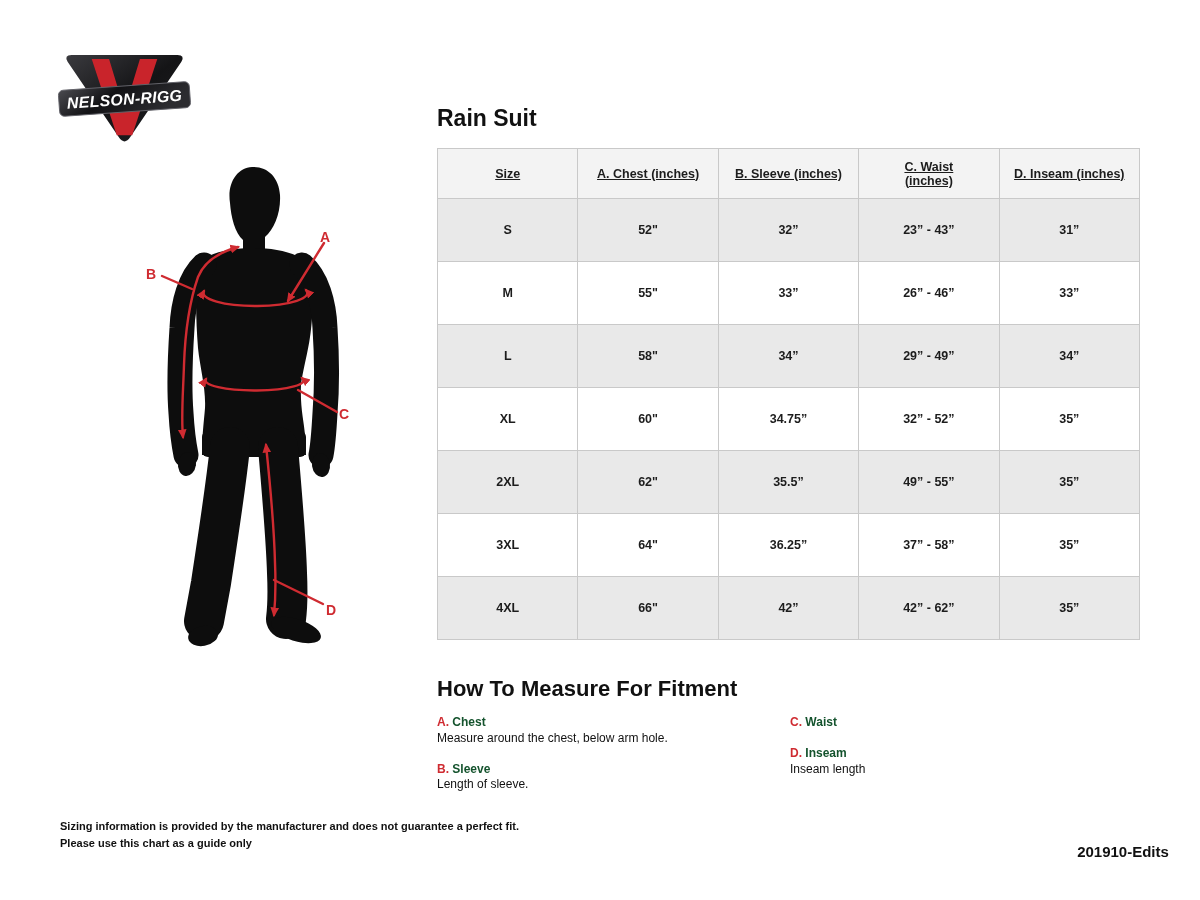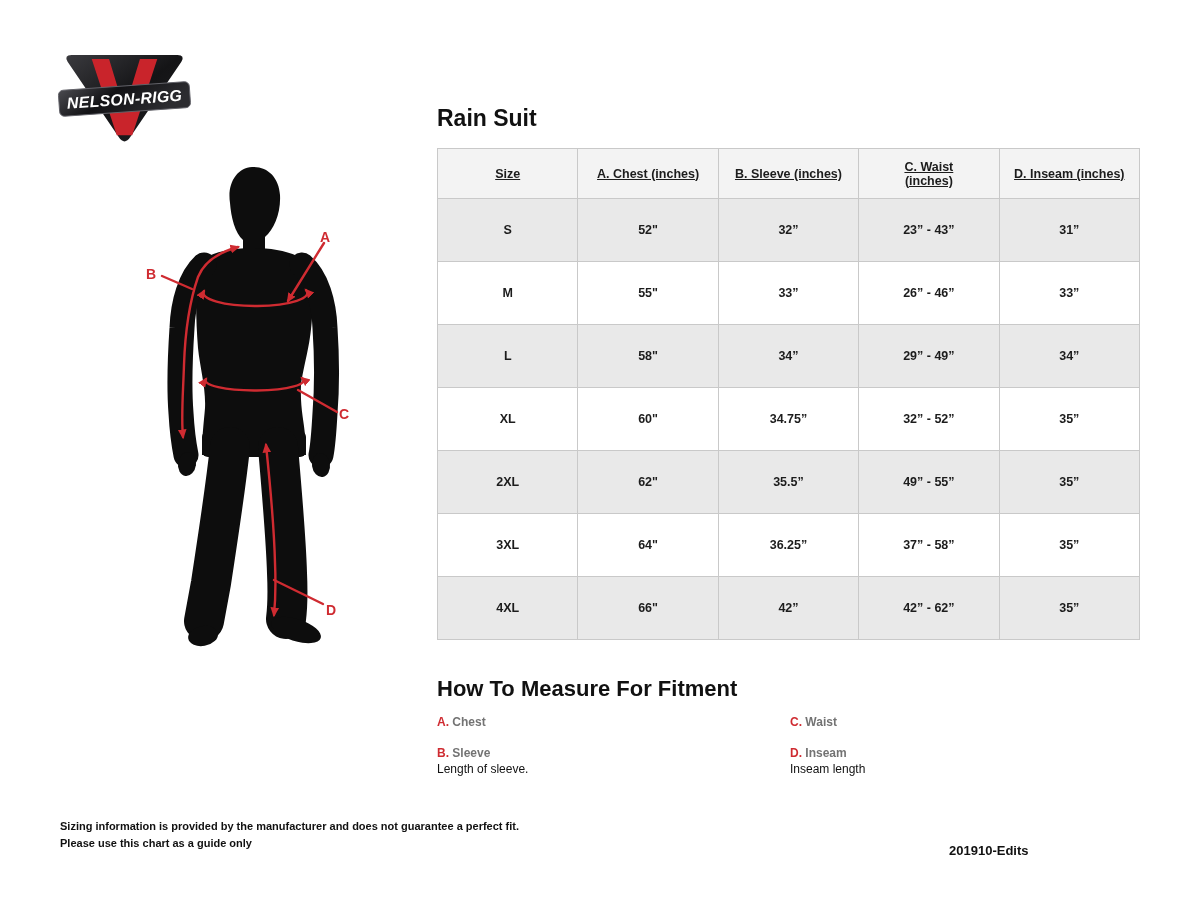--- a/index.html
+++ b/index.html
@@ -44,26 +44,26 @@
     font-family:"Liberation Sans",sans-serif;}
 
   
   .measure{left:437px;top:676px;width:705px;}
   .measure h2{font-size:22px;font-weight:700;color:#111;margin-bottom:13px;}
   .measure-cols{display:flex;}
   .measure-col{width:345px;}
   .measure-col.right{width:352px;margin-left:8px;}
   .measure-item{margin-bottom:15px;font-size:12px;line-height:1.32;}
   .measure-item .letter{color:var(--accent-red,#cf2b31);font-weight:700;}
-  .measure-item .mname{font-weight:700;color:#737373;}
+  .measure-item .mname{font-weight:700;color:#14532d;}
   .measure-item .desc{color:#111;}
 
   
   .disclaimer{left:60px;top:818px;font-size:11px;font-weight:600;line-height:1.5;color:#111;}
-  .doc-code{left:949px;top:843px;width:150px;text-align:left;font-size:13px;font-weight:600;color:#111;}
+  .doc-code{left:1048px;top:843px;width:150px;text-align:center;font-size:15px;font-weight:600;color:#111;}
 </style>
 </head>
 <body>
 
 <svg class="abs logo" viewBox="0 0 140 100" aria-hidden="true">
   <defs>
     <linearGradient id="lg-tri" x1="0" y1="0" x2="1" y2="1">
       <stop offset="0" stop-color="#3a3a3e"></stop>
       <stop offset="0.5" stop-color="#141416"></stop>
       <stop offset="1" stop-color="#202023"></stop>
@@ -187,20 +187,21 @@
   </table>
 </div>
 
 <div class="abs measure">
   <h2>How To Measure For Fitment</h2>
   <div class="measure-cols">
     <div class="measure-col">
       <div class="measure-item">
         <span class="letter">A.</span>
         <span class="mname">Chest</span>
+        <div class="desc">Measure around the chest, below arm hole.</div>
       </div>
       <div class="measure-item">
         <span class="letter">B.</span>
         <span class="mname">Sleeve</span>
         <div class="desc">Length of sleeve.</div>
       </div>
     </div>
     <div class="measure-col right">
       <div class="measure-item">
         <span class="letter">C.</span>

